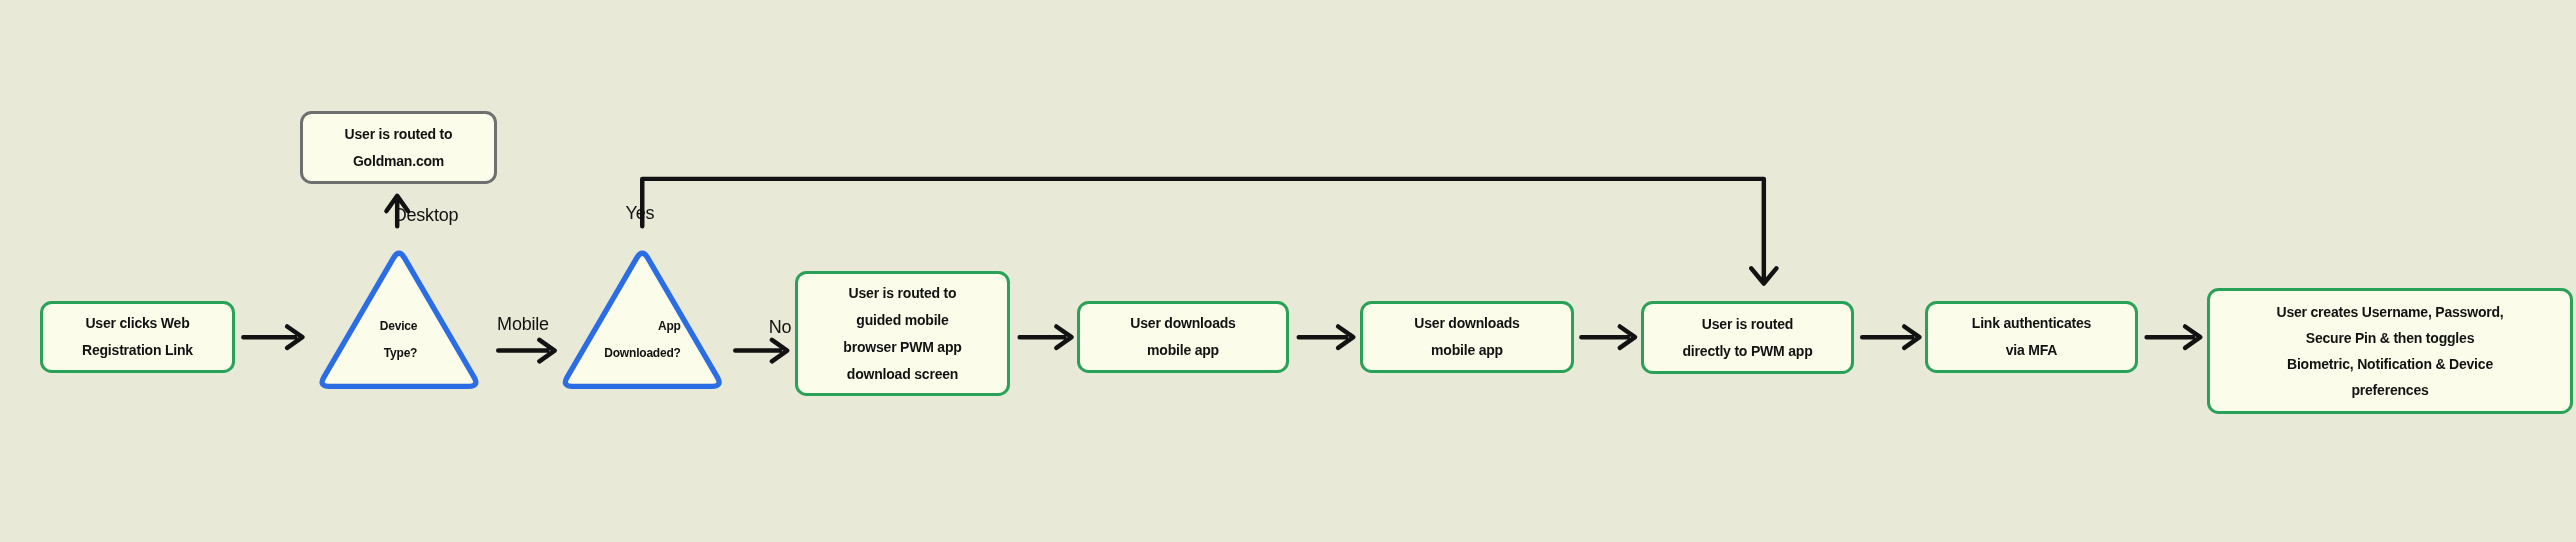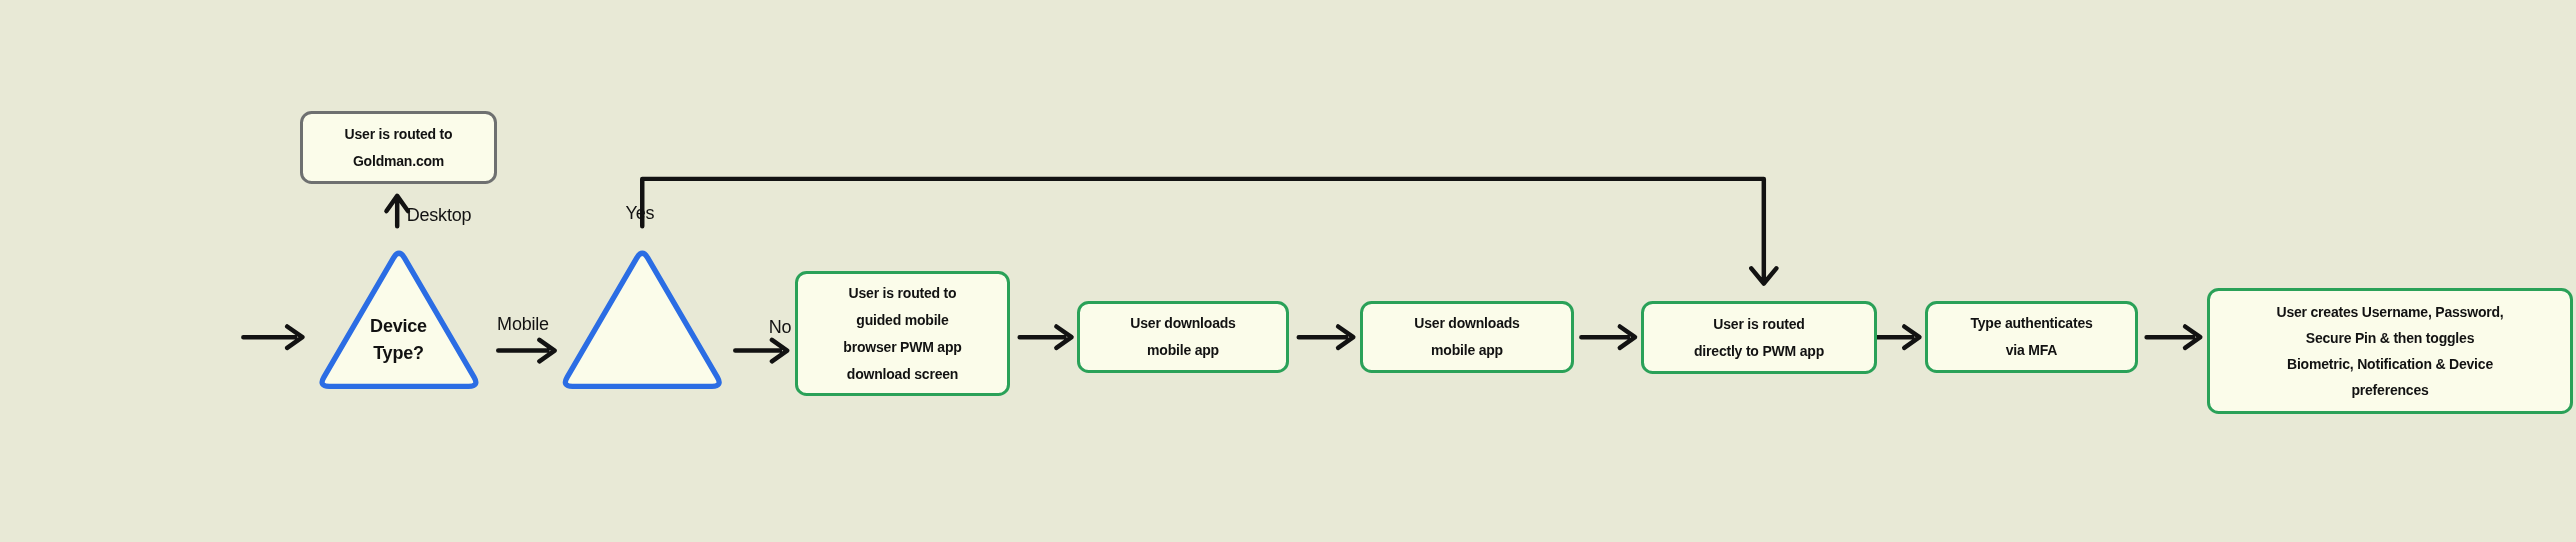--- a/index.html
+++ b/index.html
@@ -23,21 +23,21 @@
     position:absolute;box-sizing:border-box;background:var(--fill);
     border:3.6px solid var(--green);border-radius:11.6px;
     display:flex;align-items:center;justify-content:center;text-align:center;
     font-weight:700;font-size:14px;line-height:27px;letter-spacing:-0.2px;
     white-space:pre-line;padding:3.6px 7.2px;
   }
   .node.gray{border-color:var(--gray);}
   .node.prefs{line-height:26px;}
   .tri-label{
     position:absolute;display:flex;align-items:center;justify-content:center;
-    text-align:center;font-weight:700;font-size:18px;line-height:27px;
+    text-align:right;font-weight:700;font-size:12px;line-height:27px;
     white-space:pre-line;letter-spacing:-0.2px;
   }
   .edge-label{
     position:absolute;transform:translate(-50%,-50%);
     font-size:18px;font-weight:500;white-space:nowrap;letter-spacing:-0.2px;
   }
 </style>
 </head>
 <body>
 
@@ -53,49 +53,53 @@
     <path class="wire" d="M1140 377 H1190 M1181 365 L1198 377 L1181 389"></path>
     <path class="wire" d="M1452 377 H1505 M1496 365 L1513 377 L1496 389"></path>
     <path class="wire" d="M1768 377 H1820 M1811 365 L1828 377 L1811 389"></path>
     <path class="wire" d="M2082 377 H2138 M2129 365 L2146 377 L2129 389"></path>
     <path class="wire" d="M2400 377 H2452 M2443 365 L2460 377 L2443 389"></path>
 
     <path class="shape" d="M452.1 288.4 L529.9 421.6 Q536 432 524 432 L368 432 Q356 432 362.1 421.6 L439.9 288.4 Q446 278 452.1 288.4 Z"></path>
     <path class="shape" d="M724.1 288.4 L801.9 421.6 Q808 432 796 432 L640 432 Q628 432 634.1 421.6 L711.9 288.4 Q718 278 724.1 288.4 Z"></path>
   </svg>
 
+  <div class="node" style="left:40px;top:301px;width:195px;height:72px;">User clicks Web
+Registration Link</div>
 
   <div class="node gray" style="left:300px;top:111px;width:197px;height:73px;">User is routed to
 Goldman.com</div>
 
   <div class="node" style="left:795px;top:271px;width:215px;height:125px;">User is routed to
 guided mobile
 browser PWM app
 download screen</div>
 
   <div class="node" style="left:1077px;top:301px;width:212px;height:72px;">User downloads
 mobile app</div>
 
   <div class="node" style="left:1360px;top:301px;width:214px;height:72px;">User downloads
 mobile app</div>
 
-  <div class="node" style="left:1641px;top:301px;width:236px;height:73px;">User is routed
+  <div class="node" style="left:1641px;top:301px;width:213px;height:73px;">User is routed
 directly to PWM app</div>
 
-  <div class="node" style="left:1925px;top:301px;width:213px;height:72px;">Type authenticates
+  <div class="node" style="left:1925px;top:301px;width:213px;height:72px;">Link authenticates
 via MFA</div>
 
   <div class="node prefs" style="left:2207px;top:288px;width:366px;height:126px;">User creates Username, Password,
 Secure Pin &amp; then toggles
 Biometric,  Notification &amp; Device
 preferences</div>
 
   <div class="tri-label" style="left:327px;top:313px;width:143px;height:54px;">Device
 Type?</div>
 
+  <div class="tri-label" style="left:571px;top:313px;width:143px;height:54px;">App
+Downloaded?</div>
 
-  <div class="edge-label" style="left:439px;top:215px;">Desktop</div>
+  <div class="edge-label" style="left:426px;top:215px;">Desktop</div>
   <div class="edge-label" style="left:523px;top:324px;">Mobile</div>
   <div class="edge-label" style="left:640px;top:213px;">Yes</div>
   <div class="edge-label" style="left:780px;top:327px;">No</div>
 
 </div>
 
 
 </body></html>

